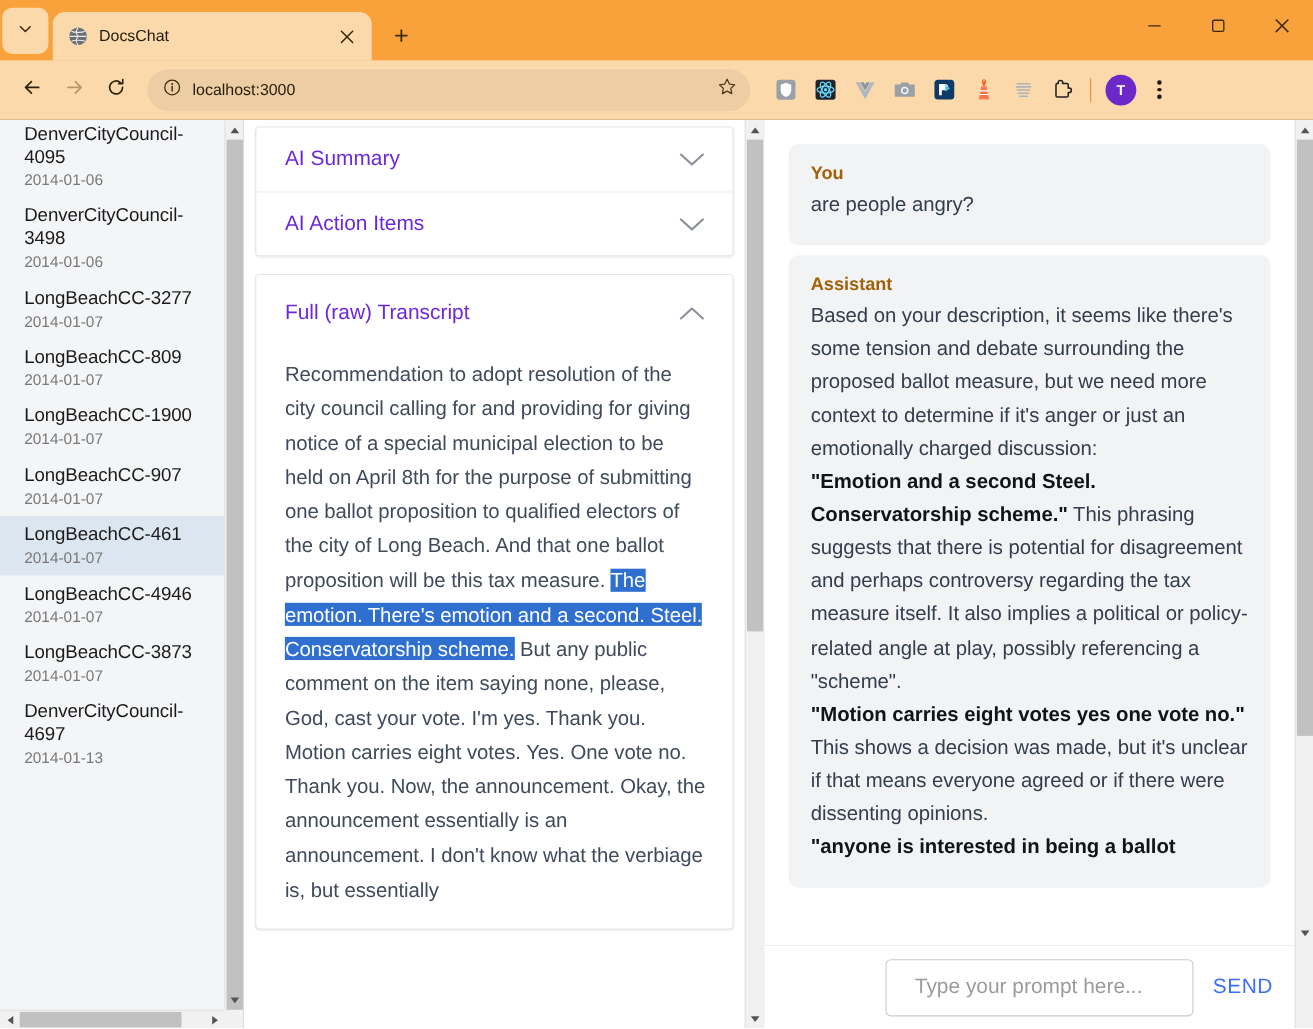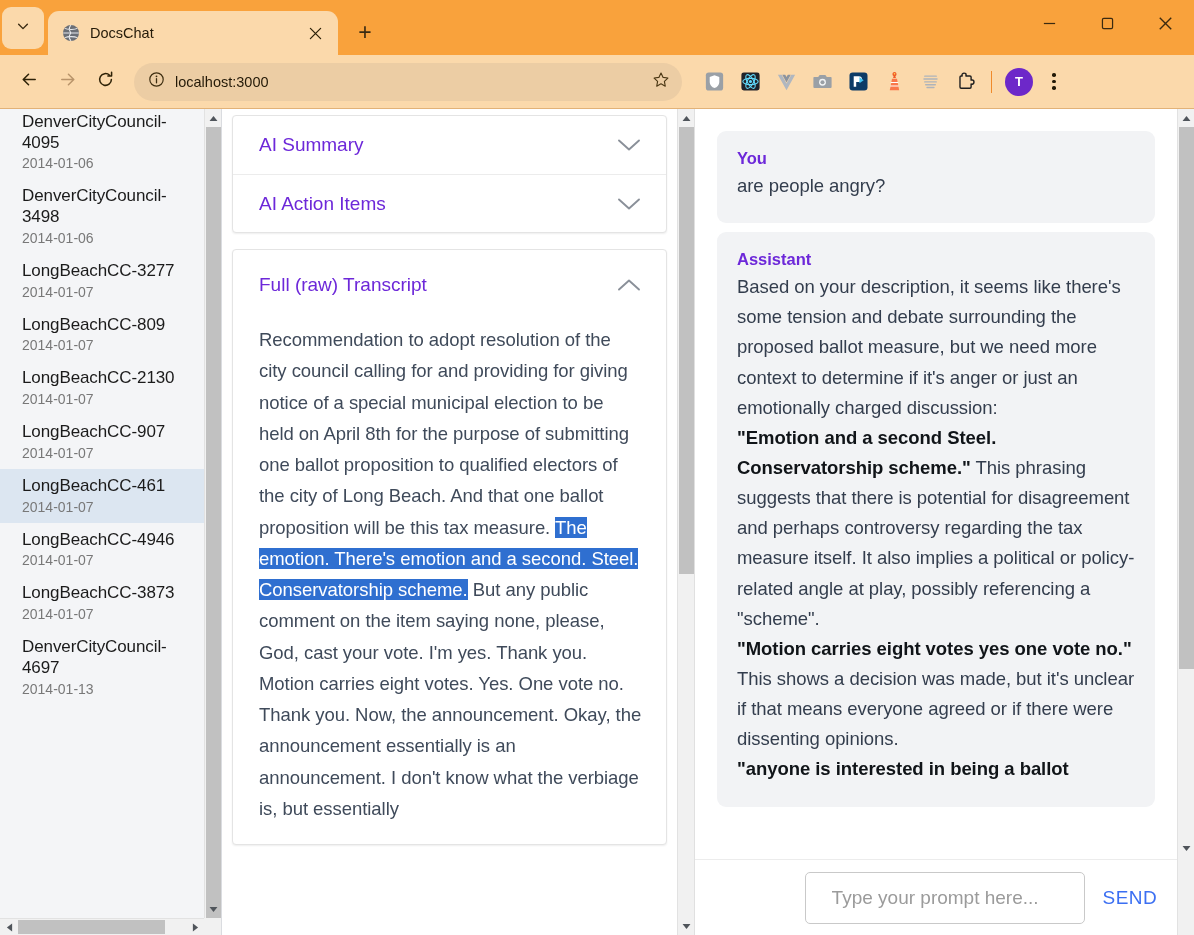--- a/index.html
+++ b/index.html
@@ -132,21 +132,21 @@
   .chat {
     flex: 1 1 auto; background: #fff; position: relative;
     display: flex; flex-direction: column; overflow: hidden;
   }
   .chat-scrollarea {
     position: absolute; left: 0; right: 17px; top: 0; bottom: 76px;
     overflow: hidden; padding: 22px 22px 0 22px;
   }
   .bubble { background: #f2f3f5; border-radius: 9px; padding: 18px 20px 22px 20px; }
   .bubble + .bubble { margin-top: 9px; }
-  .who { font-size: 16.5px; font-weight: bold; color: #6d28d9; margin-bottom: 3px; }
+  .who { font-size: 16.5px; font-weight: bold; color: #a16207; margin-bottom: 3px; }
   .msg { font-size: 18.5px; line-height: 1.63; color: #333d4d; letter-spacing: -0.05px; }
   .msg b { color: #101418; font-weight: bold; }
   .chat-input-row {
     position: absolute; left: 0; right: 17px; bottom: 0; height: 76px;
     background: #fff; border-top: 1px solid #ececec;
     display: flex; align-items: center; justify-content: flex-end;
     padding: 0 8px 0 20px; gap: 6px;
   }
   .prompt-input {
     width: 280px; height: 52px; border: 1px solid #c9c9c9; border-radius: 5px;
@@ -359,21 +359,21 @@
             </div>
             <div class="doc-item">
               <div class="doc-title">LongBeachCC-3277</div>
               <div class="doc-date">2014-01-07</div>
             </div>
             <div class="doc-item">
               <div class="doc-title">LongBeachCC-809</div>
               <div class="doc-date">2014-01-07</div>
             </div>
             <div class="doc-item">
-              <div class="doc-title">LongBeachCC-2130</div>
+              <div class="doc-title">LongBeachCC-1900</div>
               <div class="doc-date">2014-01-07</div>
             </div>
             <div class="doc-item">
               <div class="doc-title">LongBeachCC-907</div>
               <div class="doc-date">2014-01-07</div>
             </div>
             <div class="doc-item selected">
               <div class="doc-title">LongBeachCC-461</div>
               <div class="doc-date">2014-01-07</div>
             </div>

